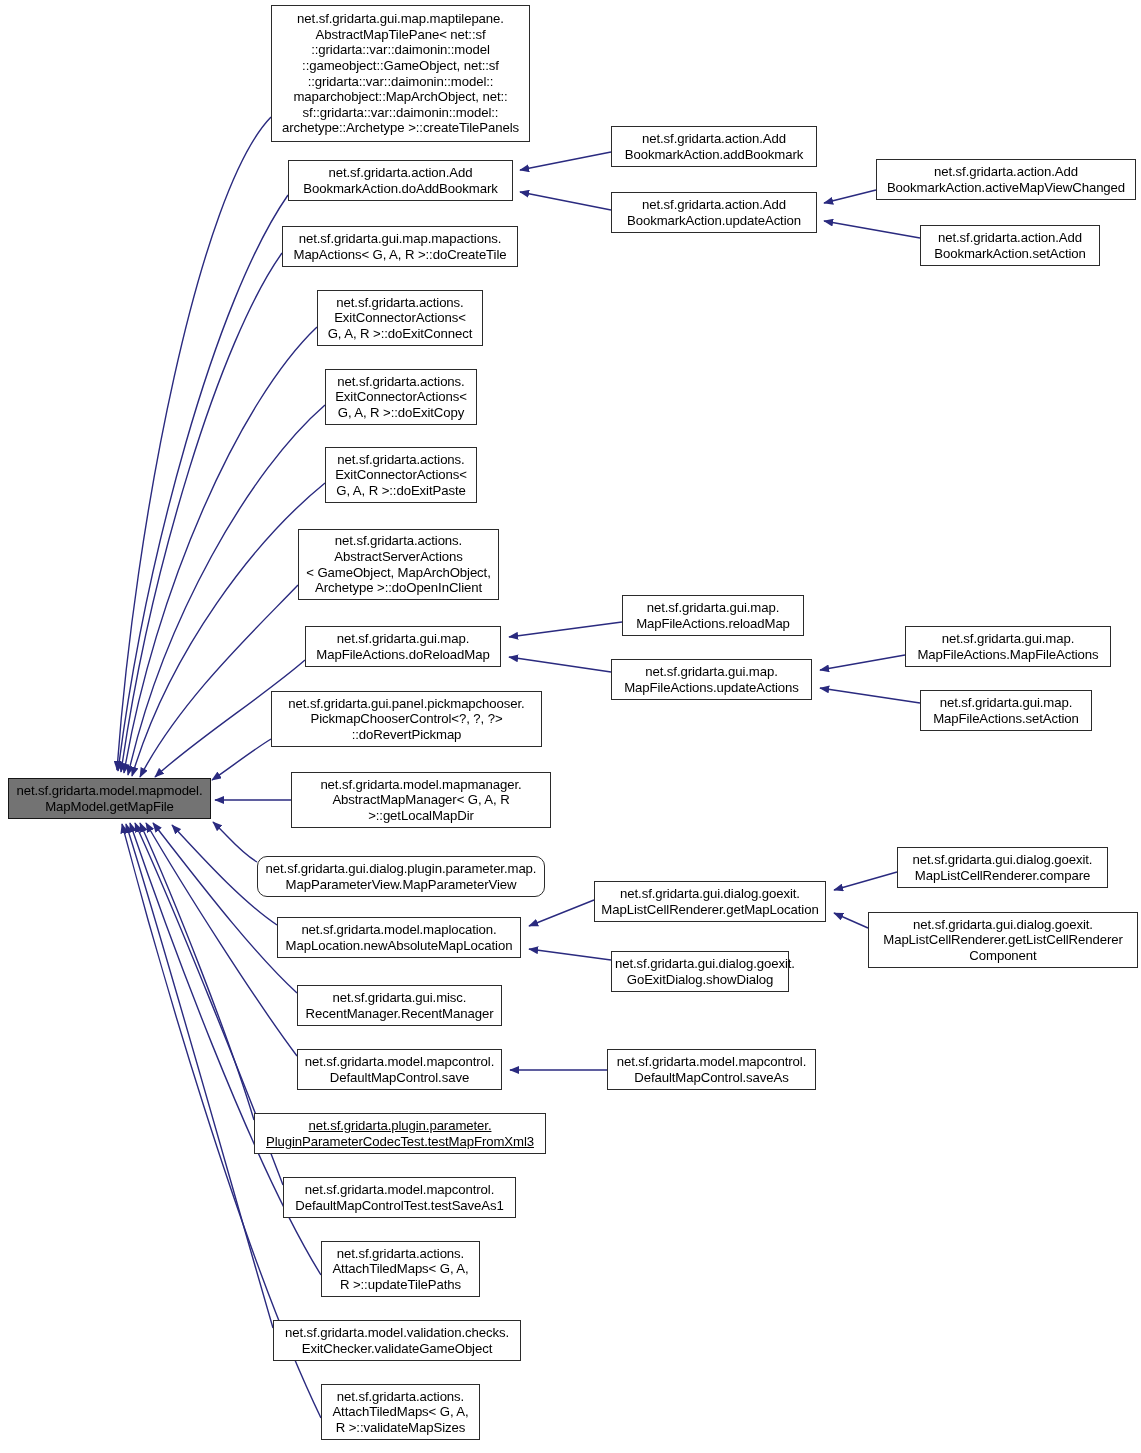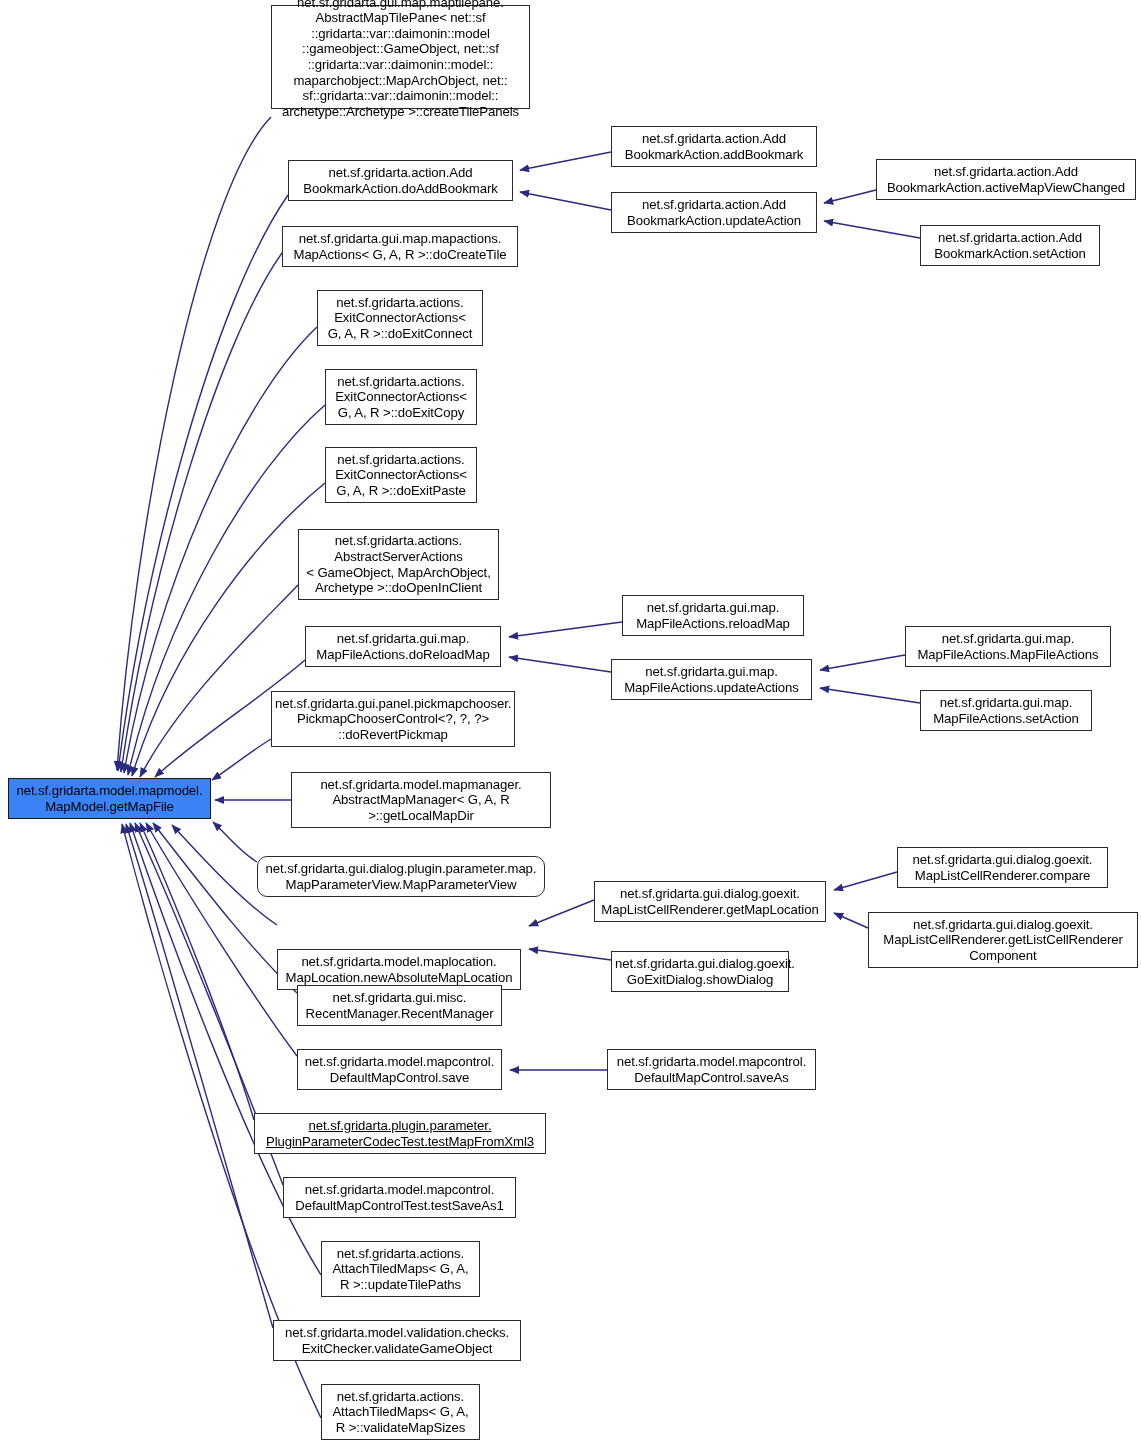--- a/index.html
+++ b/index.html
@@ -34,21 +34,21 @@
     line-height: 15.6px;
     text-align: center;
     display: flex;
     align-items: center;
     justify-content: center;
     white-space: pre-line;
     padding: 1px 3px;
     letter-spacing: -0.1px;
   }
   .node.root {
-    background: #3b82f6;
+    background: #737373;
     border: 1px solid #161616;
   }
   .node .label {
     display: block;
     width: 100%;
   }
 </style>
 </head>
 <body>
 
@@ -92,21 +92,21 @@
         <path d="M611,960 L529,949" fill="none" stroke="#2a2a7f" stroke-width="1.4" marker-end="url(#arrowhead)"></path>
         <path d="M897,872 L834,890" fill="none" stroke="#2a2a7f" stroke-width="1.4" marker-end="url(#arrowhead)"></path>
         <path d="M868,928 L834,913" fill="none" stroke="#2a2a7f" stroke-width="1.4" marker-end="url(#arrowhead)"></path>
         <path d="M607,1070 L510,1070" fill="none" stroke="#2a2a7f" stroke-width="1.4" marker-end="url(#arrowhead)"></path>
       </g>
   </svg>
 
   <div id="node-group">
       <div class="node root" style="left: 8px; top: 778px; width: 203px; height: 41px;"><span class="label">net.sf.gridarta.model.mapmodel.
 MapModel.getMapFile</span></div>
-      <div class="node" style="left: 271px; top: 5px; width: 259px; height: 104px;"><span class="label">net.sf.gridarta.gui.map.maptilepane.
+      <div class="node" style="left: 271px; top: 5px; width: 259px; height: 137px;"><span class="label">net.sf.gridarta.gui.map.maptilepane.
 AbstractMapTilePane&lt; net::sf
 ::gridarta::var::daimonin::model
 ::gameobject::GameObject, net::sf
 ::gridarta::var::daimonin::model::
 maparchobject::MapArchObject, net::
 sf::gridarta::var::daimonin::model::
 archetype::Archetype &gt;::createTilePanels</span></div>
       <div class="node" style="left: 288px; top: 160px; width: 225px; height: 41px;"><span class="label">net.sf.gridarta.action.Add
 BookmarkAction.doAddBookmark</span></div>
       <div class="node" style="left: 611px; top: 126px; width: 206px; height: 41px;"><span class="label">net.sf.gridarta.action.Add
@@ -135,29 +135,29 @@
       <div class="node" style="left: 305px; top: 626px; width: 196px; height: 41px;"><span class="label">net.sf.gridarta.gui.map.
 MapFileActions.doReloadMap</span></div>
       <div class="node" style="left: 622px; top: 595px; width: 182px; height: 41px;"><span class="label">net.sf.gridarta.gui.map.
 MapFileActions.reloadMap</span></div>
       <div class="node" style="left: 611px; top: 659px; width: 201px; height: 41px;"><span class="label">net.sf.gridarta.gui.map.
 MapFileActions.updateActions</span></div>
       <div class="node" style="left: 905px; top: 626px; width: 206px; height: 41px;"><span class="label">net.sf.gridarta.gui.map.
 MapFileActions.MapFileActions</span></div>
       <div class="node" style="left: 920px; top: 690px; width: 172px; height: 41px;"><span class="label">net.sf.gridarta.gui.map.
 MapFileActions.setAction</span></div>
-      <div class="node" style="left: 271px; top: 691px; width: 244px; height: 56px;"><span class="label">net.sf.gridarta.gui.panel.pickmapchooser.
+      <div class="node" style="left: 271px; top: 691px; width: 271px; height: 56px;"><span class="label">net.sf.gridarta.gui.panel.pickmapchooser.
 PickmapChooserControl&lt;?, ?, ?&gt;
 ::doRevertPickmap</span></div>
       <div class="node" style="left: 291px; top: 772px; width: 260px; height: 56px;"><span class="label">net.sf.gridarta.model.mapmanager.
 AbstractMapManager&lt; G, A, R
 &gt;::getLocalMapDir</span></div>
       <div class="node" style="left: 257px; top: 856px; width: 288px; height: 41px; border-radius: 10px;"><span class="label">net.sf.gridarta.gui.dialog.plugin.parameter.map.
 MapParameterView.MapParameterView</span></div>
-      <div class="node" style="left: 277px; top: 917px; width: 244px; height: 41px; margin-top: 32px;"><span class="label">net.sf.gridarta.model.maplocation.
+      <div class="node" style="left: 277px; top: 917px; width: 244px; height: 41px;"><span class="label">net.sf.gridarta.model.maplocation.
 MapLocation.newAbsoluteMapLocation</span></div>
       <div class="node" style="left: 594px; top: 881px; width: 232px; height: 41px;"><span class="label">net.sf.gridarta.gui.dialog.goexit.
 MapListCellRenderer.getMapLocation</span></div>
       <div class="node" style="left: 897px; top: 847px; width: 211px; height: 41px;"><span class="label">net.sf.gridarta.gui.dialog.goexit.
 MapListCellRenderer.compare</span></div>
       <div class="node" style="left: 868px; top: 912px; width: 270px; height: 56px;"><span class="label">net.sf.gridarta.gui.dialog.goexit.
 MapListCellRenderer.getListCellRenderer
 Component</span></div>
       <div class="node" style="left: 611px; top: 951px; width: 178px; height: 41px;"><span class="label">net.sf.gridarta.gui.dialog.goexit.
 GoExitDialog.showDialog</span></div>

